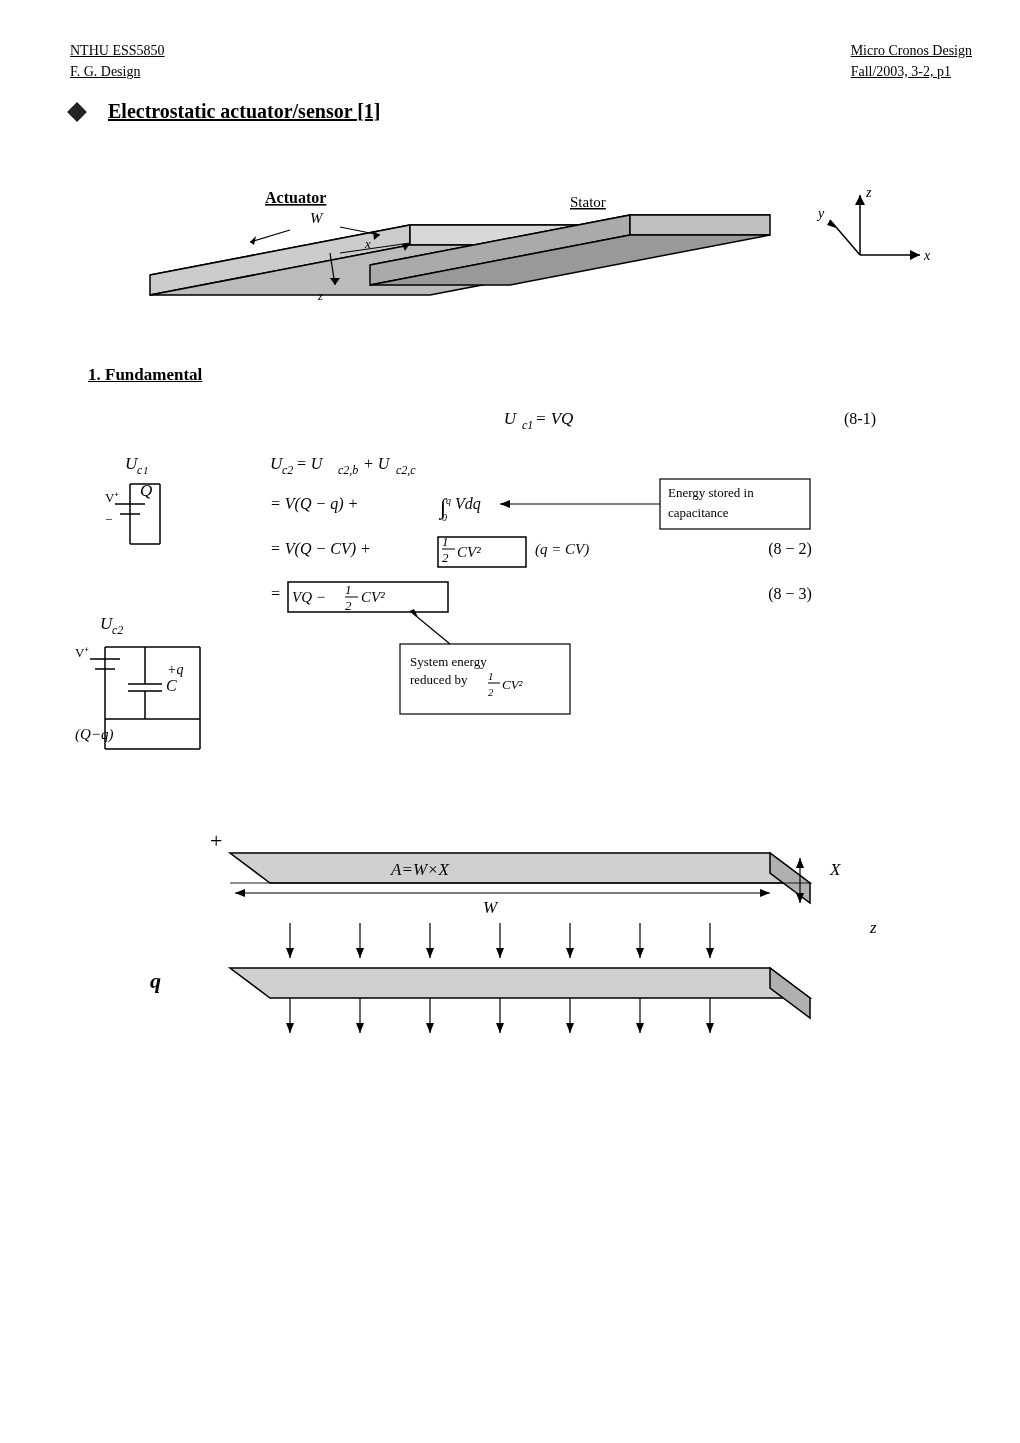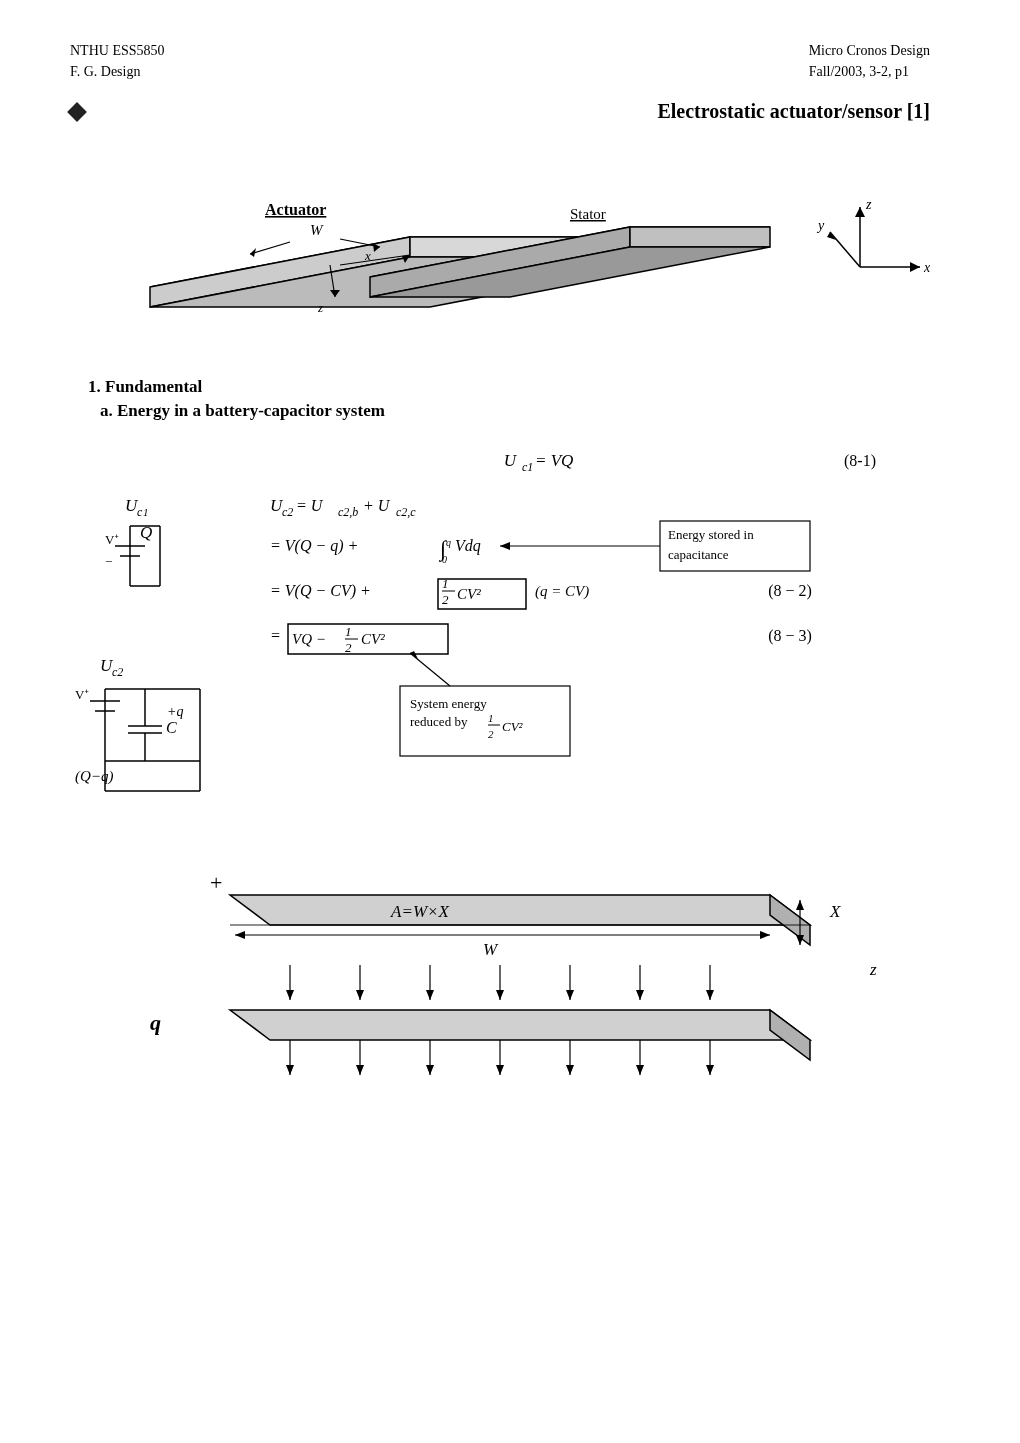--- a/index.html
+++ b/index.html
@@ -7,22 +7,23 @@
       background: #fff;
       font-family: 'Times New Roman', Times, serif;
       width: 1020px;
       min-height: 1443px;
       position: relative;
       overflow-x: hidden;
     }
     .page {
       width: 1020px;
       min-height: 1443px;
-      padding: 40px 90px 40px 70px;
-      position: relative;
+      padding: 40px 48px 40px 70px;
+      position: relative;
+      text-decoration: underline;
     }
     .header {
       display: flex;
       justify-content: space-between;
       font-size: 14px;
       margin-bottom: 18px;
     }
     .header-left, .header-right {
       line-height: 1.5;
     }
@@ -31,23 +32,22 @@
       font-size: 22px;
       font-weight: bold;
       line-height: 1.4;
       margin-bottom: 6px;
     }
     .subtitle {
       display: flex;
       align-items: center;
       font-size: 20px;
       font-weight: bold;
-      margin-bottom: 24px;
-      gap: 0;
-      justify-content: space-between;
+      margin-bottom: 12px;
+      gap: 24px;
     }
     .diamond {
       width: 14px;
       height: 14px;
       background: #222;
       transform: rotate(45deg);
       display: inline-block;
       flex-shrink: 0;
     }
     
@@ -148,23 +148,20 @@
       <text x="748" y="83" font-size="14" font-family="Times New Roman" font-style="italic">y</text>
 
       <line x1="790" y1="120" x2="850" y2="120" stroke="#000" stroke-width="1.5"></line>
       <polygon points="850,120 840,115 840,125" fill="#000"></polygon>
       <text x="854" y="125" font-size="14" font-family="Times New Roman" font-style="italic">x</text>
     </svg>
   </div>
 
   <div class="section-heading">
     <span>1.  Fundamental</span>
-  </div>
-  <div class="sub-heading">
-    <span>a. Energy in a battery-capacitor system</span>
   </div>
 
   <div class="equations-area">
     <svg width="880" height="390" viewBox="0 0 880 390">
 
       <text x="440" y="35" font-size="17" font-family="Times New Roman" font-style="italic" text-anchor="middle">U</text>
       <text x="452" y="40" font-size="12" font-family="Times New Roman" font-style="italic">c1</text>
       <text x="465" y="35" font-size="17" font-family="Times New Roman" font-style="italic"> = VQ</text>
       <text x="790" y="35" font-size="16" font-family="Times New Roman" text-anchor="middle">(8-1)</text>
 

